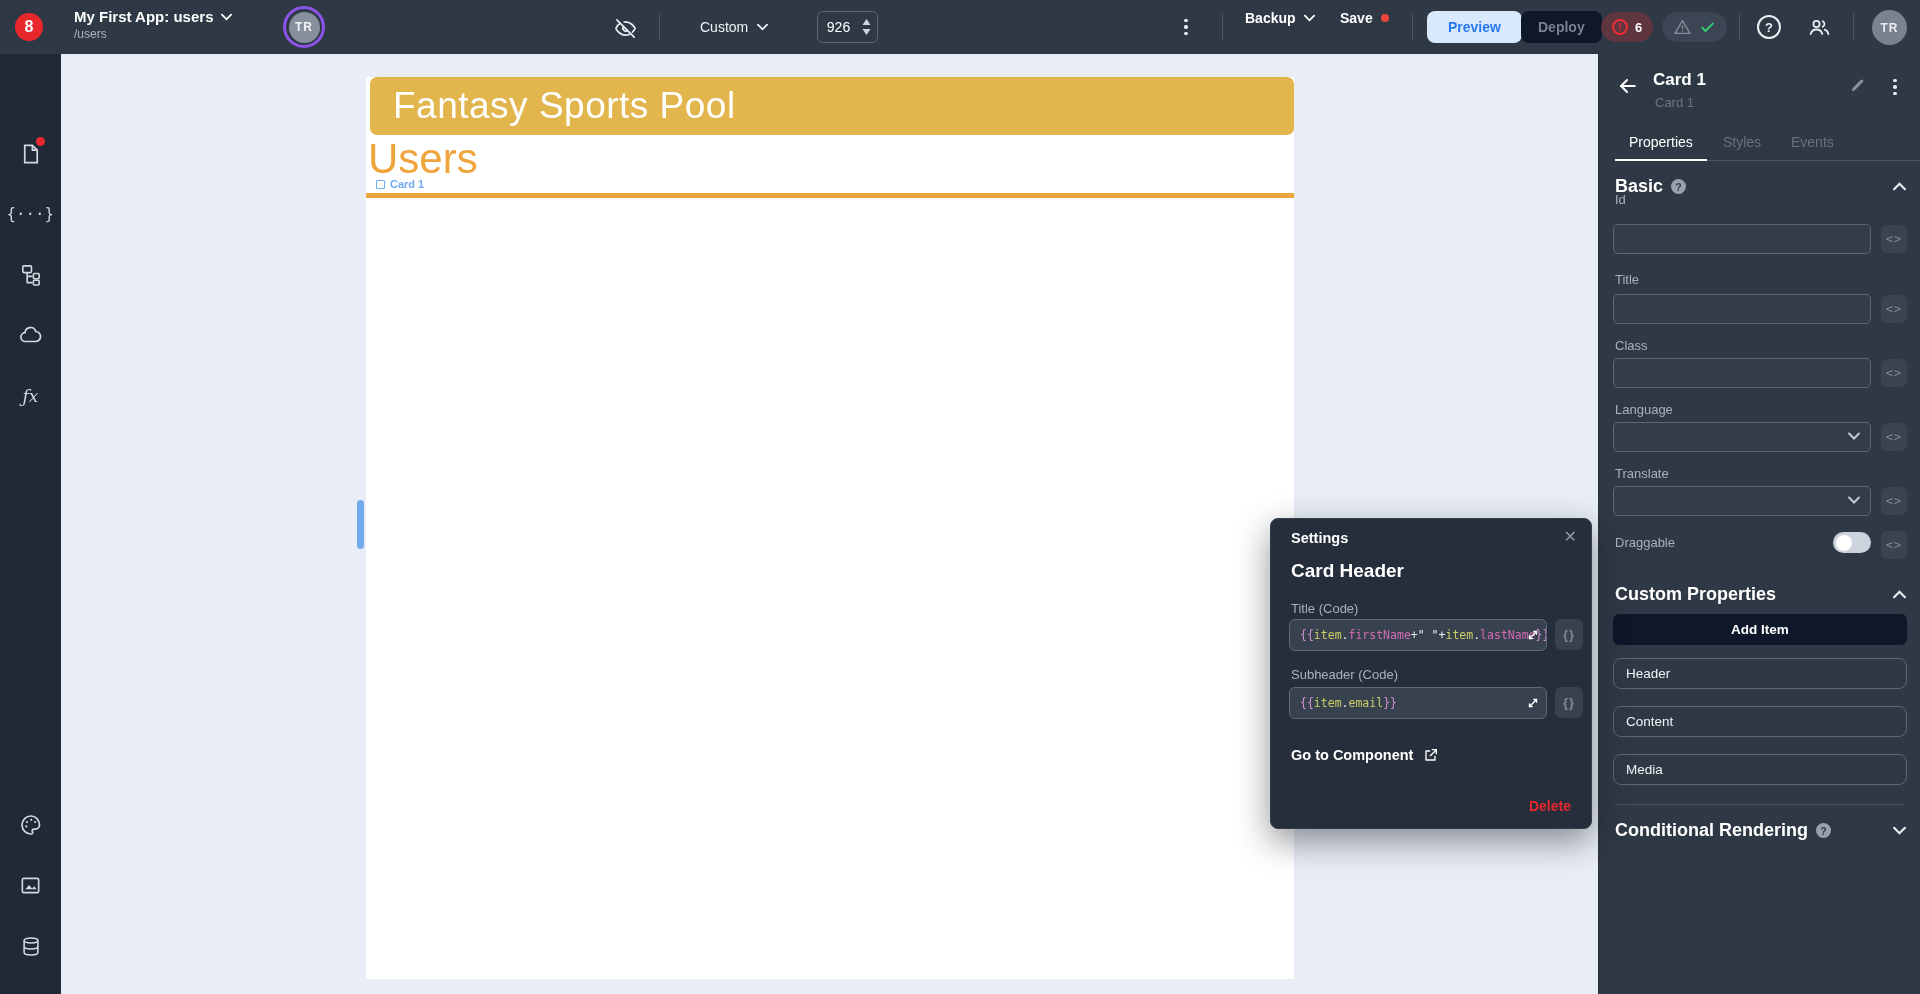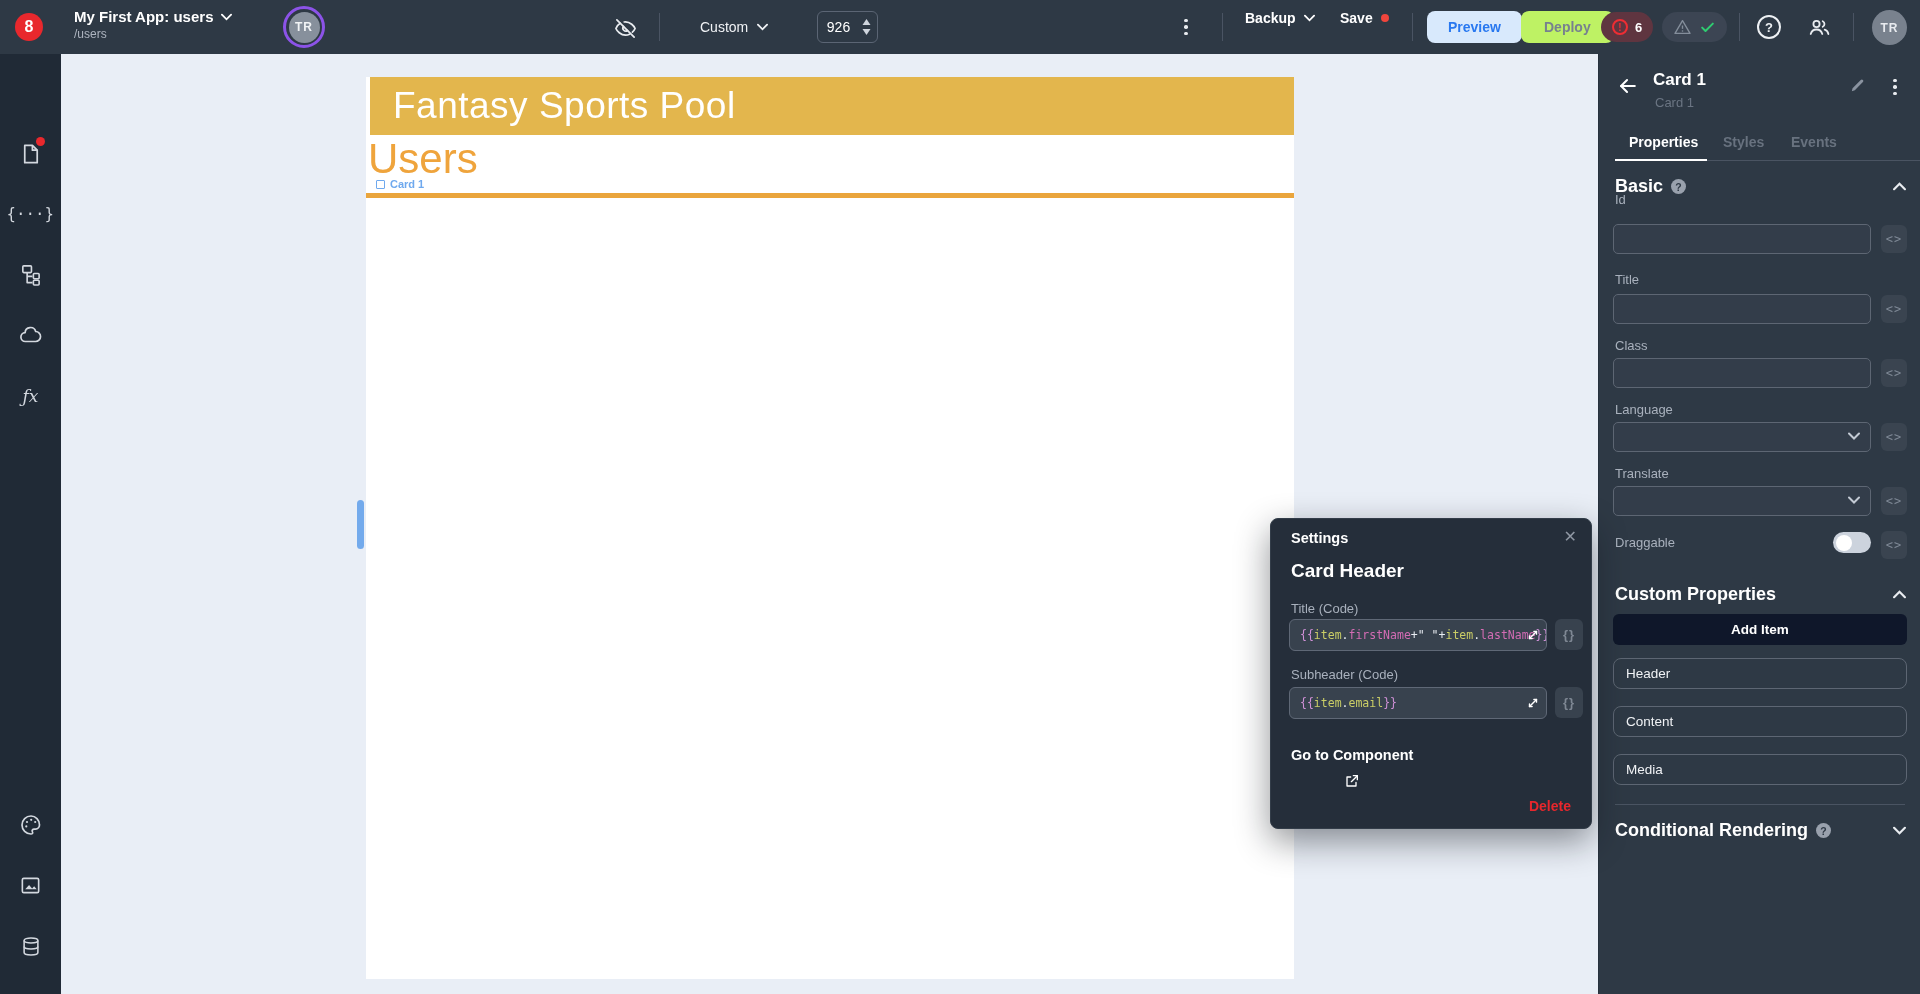--- a/index.html
+++ b/index.html
@@ -33,21 +33,21 @@
   .stepper-arrows { width: 18px; display: flex; flex-direction: column; align-items: center; gap: 4px; padding-right: 4px; cursor: pointer; }
   .kebab { left: 1178px; top: 15px; width: 16px; height: 24px; display: flex; flex-direction: column; align-items: center; justify-content: center; gap: 3px; cursor: pointer; }
   .kebab i { width: 3.5px; height: 3.5px; border-radius: 50%; background: #e9ecf0; }
   .tb-text-btn { top: 0; height: 36px; display: flex; align-items: center; gap: 8px; font-size: 14px; font-weight: bold; color: #fff; cursor: pointer; }
   .backup { left: 1245px; }
   .save { left: 1340px; }
   .save-dot { width: 8px; height: 8px; border-radius: 50%; background: #f0453c; }
   .btn { top: 11px; height: 32px; border-radius: 8px; display: flex; align-items: center; justify-content: center;
          font-size: 14px; font-weight: bold; cursor: pointer; }
   .preview-btn { left: 1427px; padding: 0 21px; background: #d8e9fc; color: #2878f0; }
-  .deploy-btn { left: 1521px; padding: 0 23px; background: #bef264; color: #77818f; }
+  .deploy-btn { left: 1521px; padding: 0 17px; background: #0f172a; color: #77818f; }
   .pill { top: 12px; height: 30px; border-radius: 15px; display: flex; align-items: center; gap: 7px; padding: 0 11px; cursor: pointer; }
   .error-pill { left: 1601px; background: #5f3540; }
   .error-circle { width: 16px; height: 16px; border-radius: 50%; border: 2px solid #ef2d33; color: #ef2d33;
                   font-size: 10px; font-weight: bold; display: flex; align-items: center; justify-content: center; }
   .error-count { color: #fff; font-size: 13px; font-weight: bold; }
   .warn-pill { left: 1662px; background: #3c4553; color: #848e9b; }
   .help-btn { left: 1757px; top: 15px; width: 24px; height: 24px; border-radius: 50%; border: 2px solid #eef1f4;
               color: #eef1f4; font-size: 13px; font-weight: bold; }
   .people-btn { left: 1806px; top: 15px; width: 26px; height: 24px; }
   .user-avatar { left: 1872px; top: 10px; width: 35px; height: 35px; border-radius: 50%; background: #79828e; color: #e8ebef;
@@ -58,21 +58,21 @@
   .side-icon { position: absolute; left: 0; width: 61px; height: 40px; display: flex; align-items: center; justify-content: center;
                color: #d3d8df; cursor: pointer; }
   .badge-dot { position: absolute; width: 9px; height: 9px; border-radius: 50%; background: #e8282d; right: 16px; top: 3px; }
   .braces-text { font-size: 15px; letter-spacing: 0.5px; font-family: "DejaVu Sans Mono", monospace; }
   .fx-text { font-size: 17px; font-style: italic; font-family: "DejaVu Serif", serif; }
 
   
   .canvas { position: absolute; left: 61px; top: 54px; width: 1537px; height: 940px; background: #e9eef6; overflow: hidden; }
   .page { position: absolute; left: 305px; top: 23px; width: 928px; height: 902px; background: #ffffff; }
   .banner { position: absolute; left: 4px; top: 0; width: 924px; height: 58px; background: #e3b64d; color: #fff;
-            display: flex; align-items: center; padding-left: 23px; font-size: 37px; font-weight: 500; letter-spacing: 0.5px; cursor: pointer; }
+            display: flex; align-items: center; padding-left: 23px; font-size: 37px; font-weight: 500; letter-spacing: 0.5px; cursor: pointer; border-radius: 7px; }
   .page-heading { position: absolute; left: 2px; top: 58px; font-size: 42px; font-weight: 500; color: #efa43c; cursor: pointer; }
   .selection-label { position: absolute; left: 10px; top: 101px; display: flex; align-items: center; gap: 5px;
                      color: #6fa9ee; font-size: 11px; font-weight: bold; }
   .selection-label .sq { width: 9px; height: 9px; border: 1.5px solid #6fa9ee; border-radius: 1px; }
   .gold-bar { position: absolute; left: 0; top: 116px; width: 928px; height: 5px; background: #eaa53c; }
   .card { position: absolute; left: 1px; top: 121px; width: 925px; height: 186px; background: #fff;
           border: 1px solid #6aa7ec; border-radius: 0 0 6px 6px; cursor: pointer; }
   .img-placeholder { position: absolute; left: 15px; top: 44px; width: 101px; height: 99px; background: #eef1f5;
                      display: flex; align-items: center; justify-content: center; }
   .broken-img { width: 13px; height: 27px; border: 1.5px solid #b9bec6; border-radius: 3px; position: relative; }
@@ -92,34 +92,34 @@
   .code-input { position: absolute; left: 18px; width: 258px; height: 32px; background: #38424e; border: 1px solid #5f6876;
                 border-radius: 6px; display: flex; align-items: center; padding: 0 24px 0 10px; overflow: hidden;
                 white-space: nowrap; font-family: "DejaVu Sans Mono", monospace; font-size: 11.5px; cursor: text; }
   .expand-ic { position: absolute; right: 6px; top: 8px; color: #fff; cursor: pointer; }
   .braces-btn { position: absolute; left: 284px; width: 28px; height: 31px; background: #38424e; border-radius: 6px;
                 color: #7f8894; font-size: 13px; font-weight: bold; display: flex; align-items: center; justify-content: center;
                 letter-spacing: 1px; cursor: pointer; }
   .tok-brace { color: #d191d8; } .tok-ident { color: #cbce66; } .tok-op { color: #e8ecf2; }
   .tok-prop { color: #d36cb4; margin-top: 28px; } .tok-str { color: #e8ecf2; }
   .goto-row { position: absolute; left: 20px; top: 228px; display: flex; align-items: center; gap: 10px;
-              font-size: 14.5px; font-weight: bold; color: #fff; cursor: pointer; flex-direction: column; }
+              font-size: 14.5px; font-weight: bold; color: #fff; cursor: pointer; }
   .delete-link { position: absolute; right: 20px; bottom: 14px; color: #e8272c; font-size: 14px; font-weight: bold; cursor: pointer; }
 
   
   .inspector { position: absolute; left: 1598px; top: 54px; width: 322px; height: 940px; background: #2e3945;
                border-left: 1px solid #27313d; color: #e9ecf0; z-index: 25; }
   .in-abs { position: absolute; }
   .in-back { left: 17px; top: 21px; color: #fff; cursor: pointer; }
   .in-title { left: 54px; top: 16px; font-size: 17px; font-weight: bold; color: #fff; }
   .in-pencil { left: 250px; top: 23px; color: #8a93a0; cursor: pointer; }
   .in-kebab { left: 288px; top: 21px; width: 16px; height: 24px; display: flex; flex-direction: column; align-items: center; justify-content: center; gap: 3px; cursor: pointer; }
   .in-kebab i { width: 3.5px; height: 3.5px; border-radius: 50%; background: #e9ecf0; }
   .in-subtitle { left: 56px; top: 41px; font-size: 13px; color: #6b7583; }
-  .tab { top: 80px; font-size: 14px; cursor: pointer; color: #68727f; font-weight: bold; }
+  .tab { top: 80px; font-size: 14px; cursor: pointer; color: #68727f; font-weight: normal; }
   .tab.active { color: #fff; }
   .tabs-underline { left: 16px; top: 106px; right: 0; height: 1px; background: #4a5462; }
   .tab-indicator { left: 16px; top: 105px; width: 92px; height: 2px; background: #fff; }
   .section-title-row { left: 16px; right: 14px; display: flex; align-items: center; gap: 8px; }
   .section-title { font-size: 18px; font-weight: bold; color: #fff; }
   .help-circle { width: 15px; height: 15px; border-radius: 50%; background: #99a1ad; color: #2e3945; font-size: 10.5px;
                  font-weight: bold; display: flex; align-items: center; justify-content: center; cursor: pointer; }
   .chev-right { margin-left: auto; color: #e9ecf0; cursor: pointer; }
   .field-label { left: 16px; font-size: 13px; color: #a9b1bd; }
   .field-input { left: 14px; width: 258px; height: 30px; background: #333d4a; border: 1px solid #5d6673; border-radius: 5px; cursor: text; }

